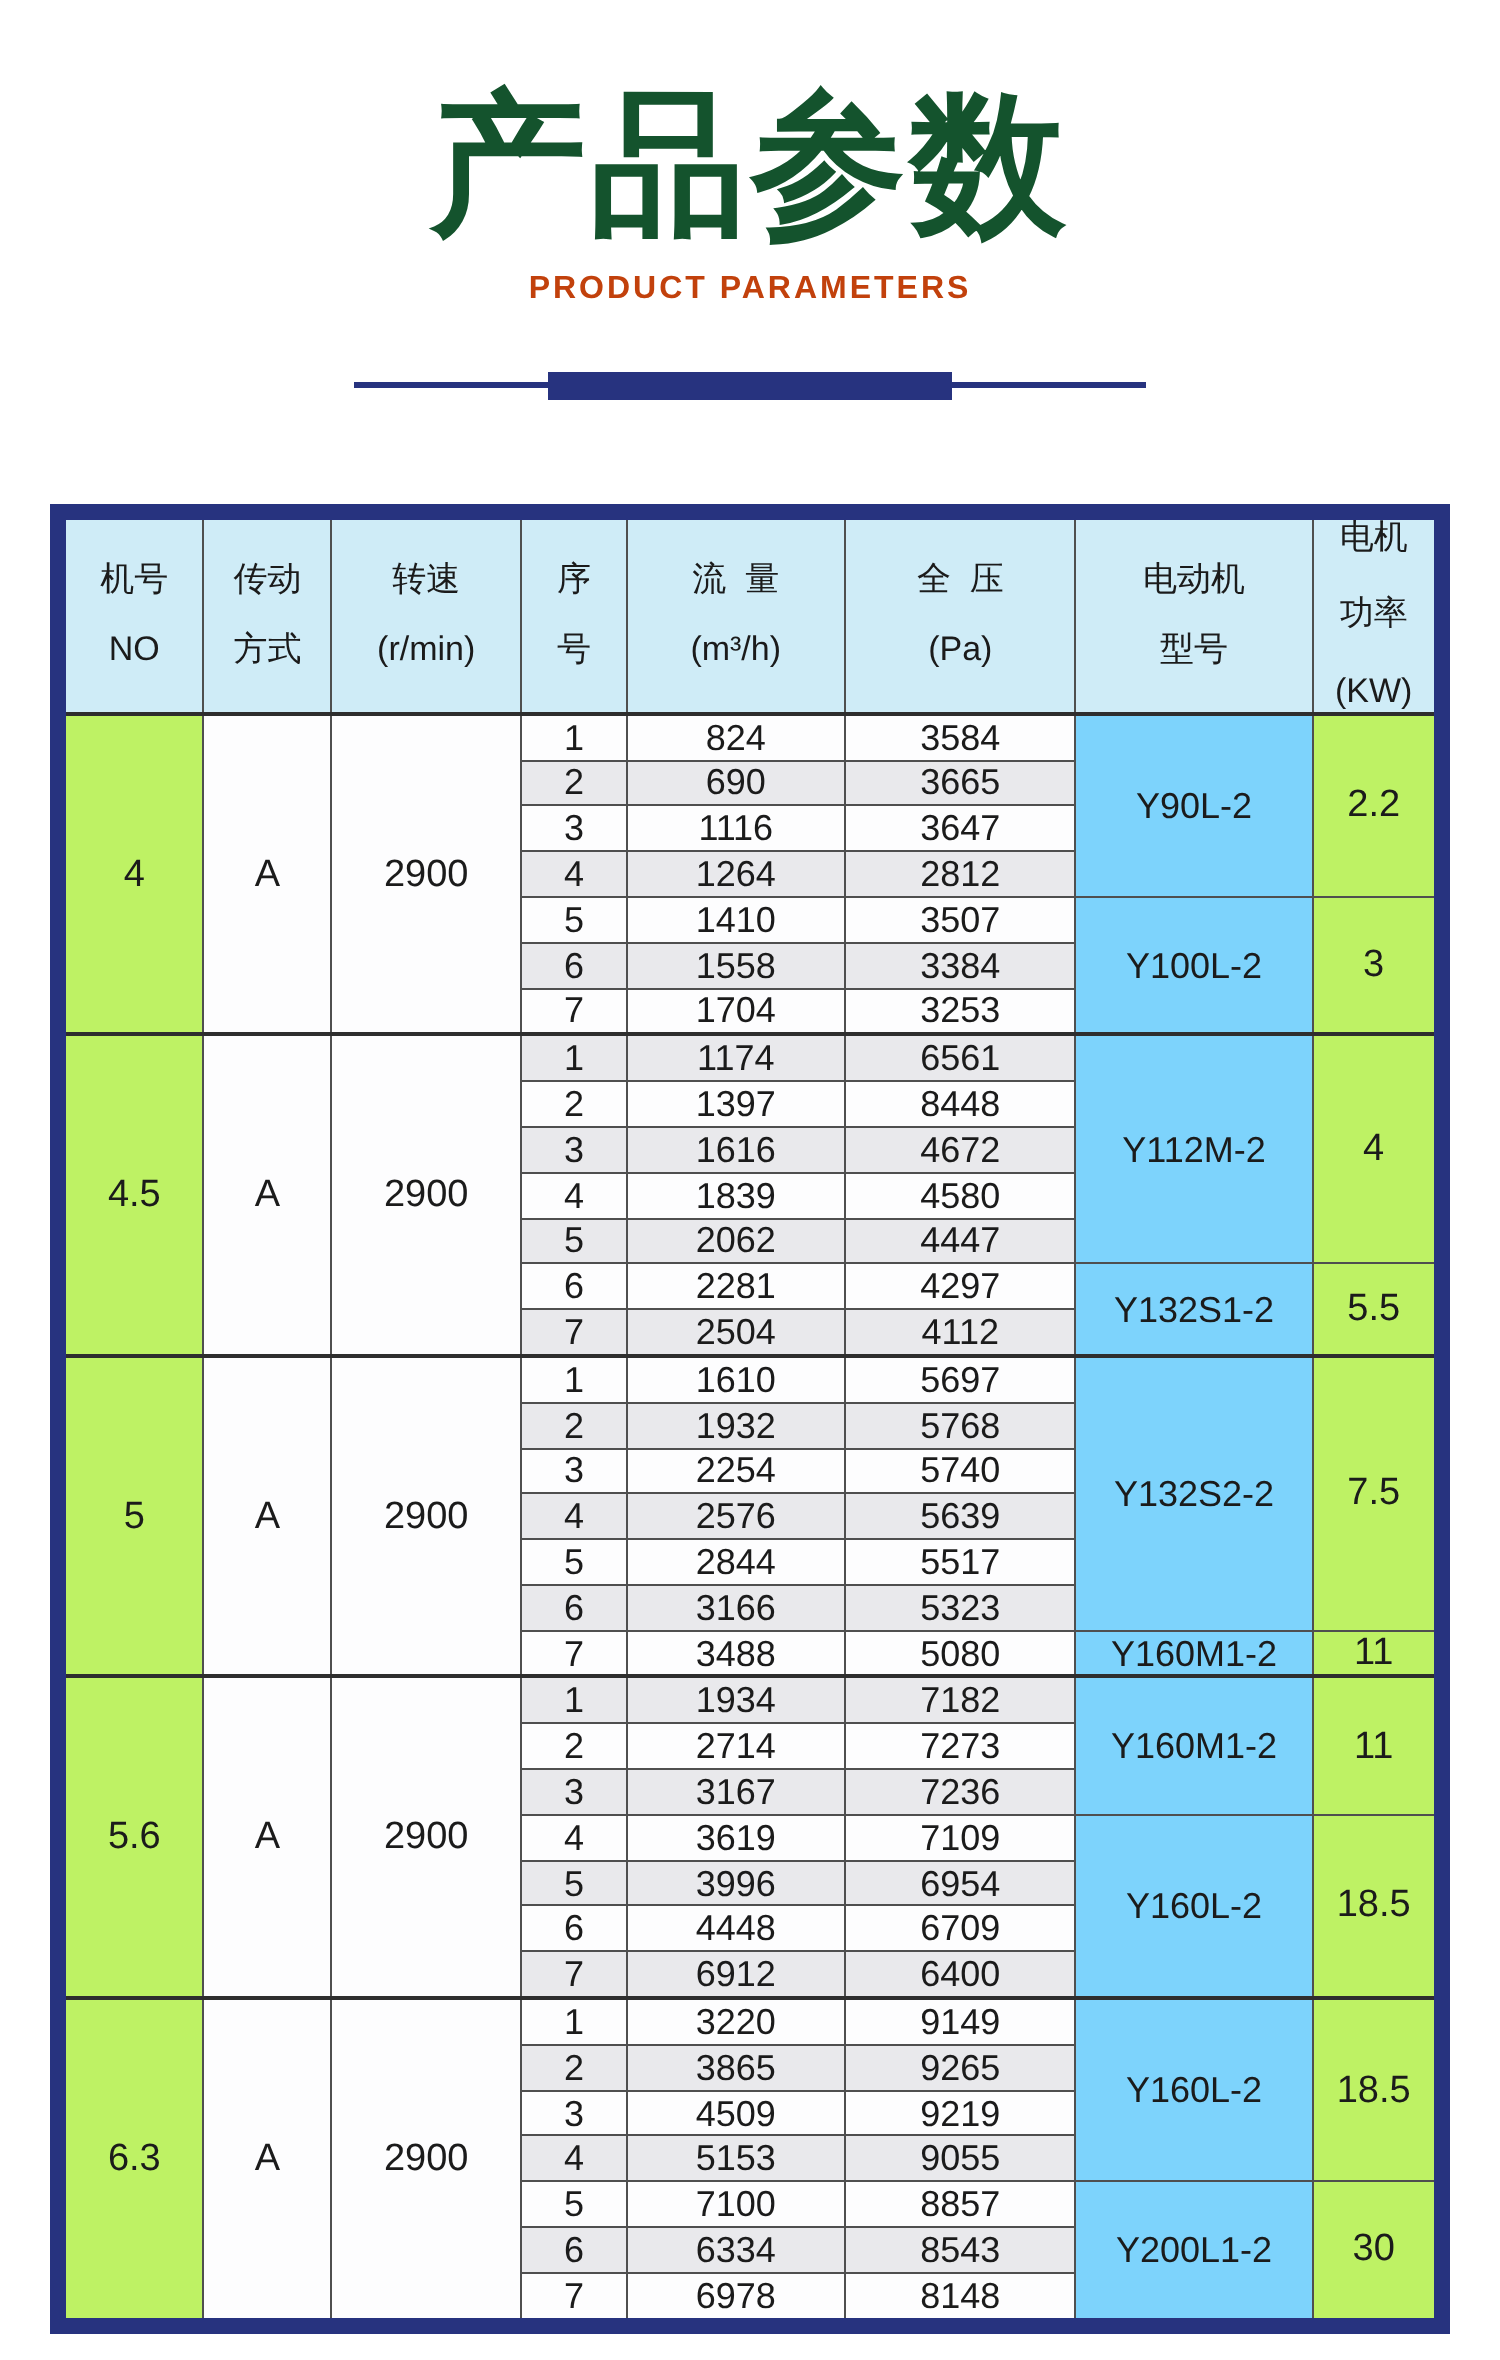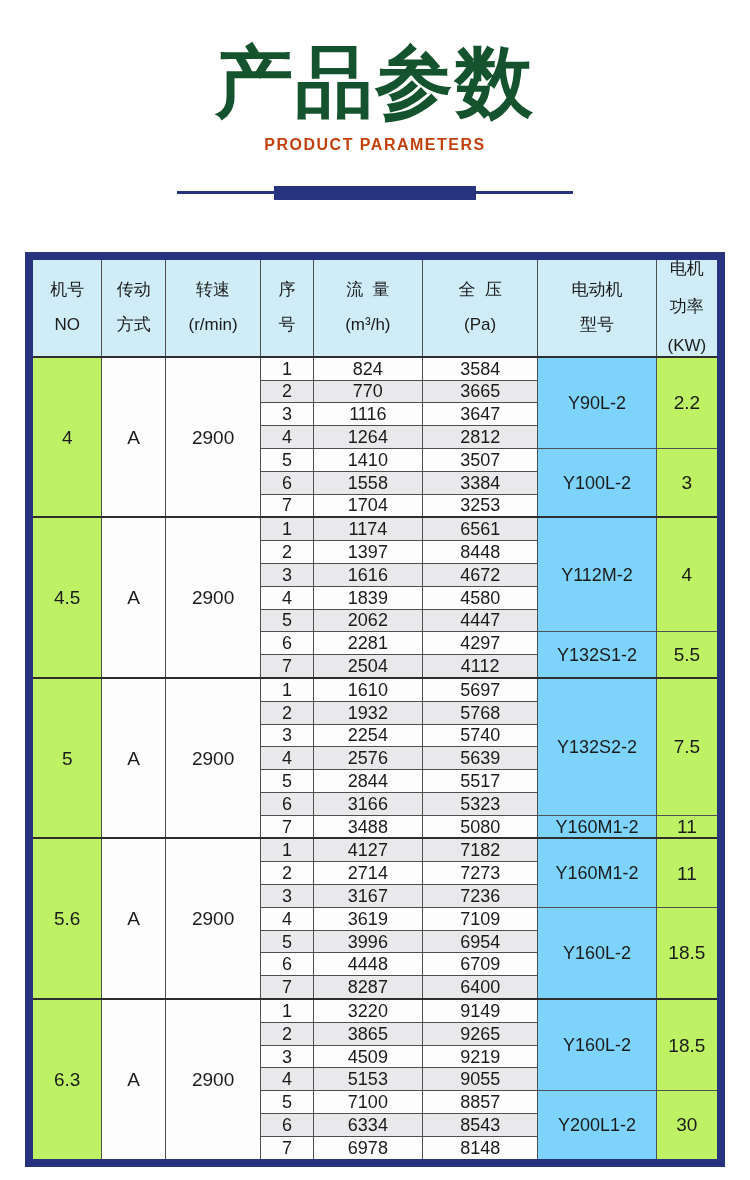--- a/index.html
+++ b/index.html
@@ -194,21 +194,21 @@
             <td class="cell-drive" rowspan="7">A</td>
             <td class="cell-speed" rowspan="7">2900</td>
             <td class="cell-index">1</td>
             <td class="cell-flow">824</td>
             <td class="cell-pressure">3584</td>
             <td class="cell-motor-model" rowspan="4">Y90L-2</td>
             <td class="cell-motor-power" rowspan="4">2.2</td>
           </tr>
           <tr>
             <td class="cell-index stripe">2</td>
-            <td class="cell-flow stripe">770</td>
+            <td class="cell-flow stripe">690</td>
             <td class="cell-pressure stripe">3665</td>
           </tr>
           <tr>
             <td class="cell-index">3</td>
             <td class="cell-flow">1116</td>
             <td class="cell-pressure">3647</td>
           </tr>
           <tr>
             <td class="cell-index stripe">4</td>
             <td class="cell-flow stripe">1264</td>
@@ -313,21 +313,21 @@
             <td class="cell-flow">3488</td>
             <td class="cell-pressure">5080</td>
             <td class="cell-motor-model" rowspan="1">Y160M1-2</td>
             <td class="cell-motor-power" rowspan="1">11</td>
           </tr>
           <tr class="block-start">
             <td class="cell-no" rowspan="7">5.6</td>
             <td class="cell-drive" rowspan="7">A</td>
             <td class="cell-speed" rowspan="7">2900</td>
             <td class="cell-index stripe">1</td>
-            <td class="cell-flow stripe">4127</td>
+            <td class="cell-flow stripe">1934</td>
             <td class="cell-pressure stripe">7182</td>
             <td class="cell-motor-model" rowspan="3">Y160M1-2</td>
             <td class="cell-motor-power" rowspan="3">11</td>
           </tr>
           <tr>
             <td class="cell-index">2</td>
             <td class="cell-flow">2714</td>
             <td class="cell-pressure">7273</td>
           </tr>
           <tr>
@@ -347,21 +347,21 @@
             <td class="cell-flow stripe">3996</td>
             <td class="cell-pressure stripe">6954</td>
           </tr>
           <tr>
             <td class="cell-index">6</td>
             <td class="cell-flow">4448</td>
             <td class="cell-pressure">6709</td>
           </tr>
           <tr>
             <td class="cell-index stripe">7</td>
-            <td class="cell-flow stripe">8287</td>
+            <td class="cell-flow stripe">6912</td>
             <td class="cell-pressure stripe">6400</td>
           </tr>
           <tr class="block-start">
             <td class="cell-no" rowspan="7">6.3</td>
             <td class="cell-drive" rowspan="7">A</td>
             <td class="cell-speed" rowspan="7">2900</td>
             <td class="cell-index">1</td>
             <td class="cell-flow">3220</td>
             <td class="cell-pressure">9149</td>
             <td class="cell-motor-model" rowspan="4">Y160L-2</td>

